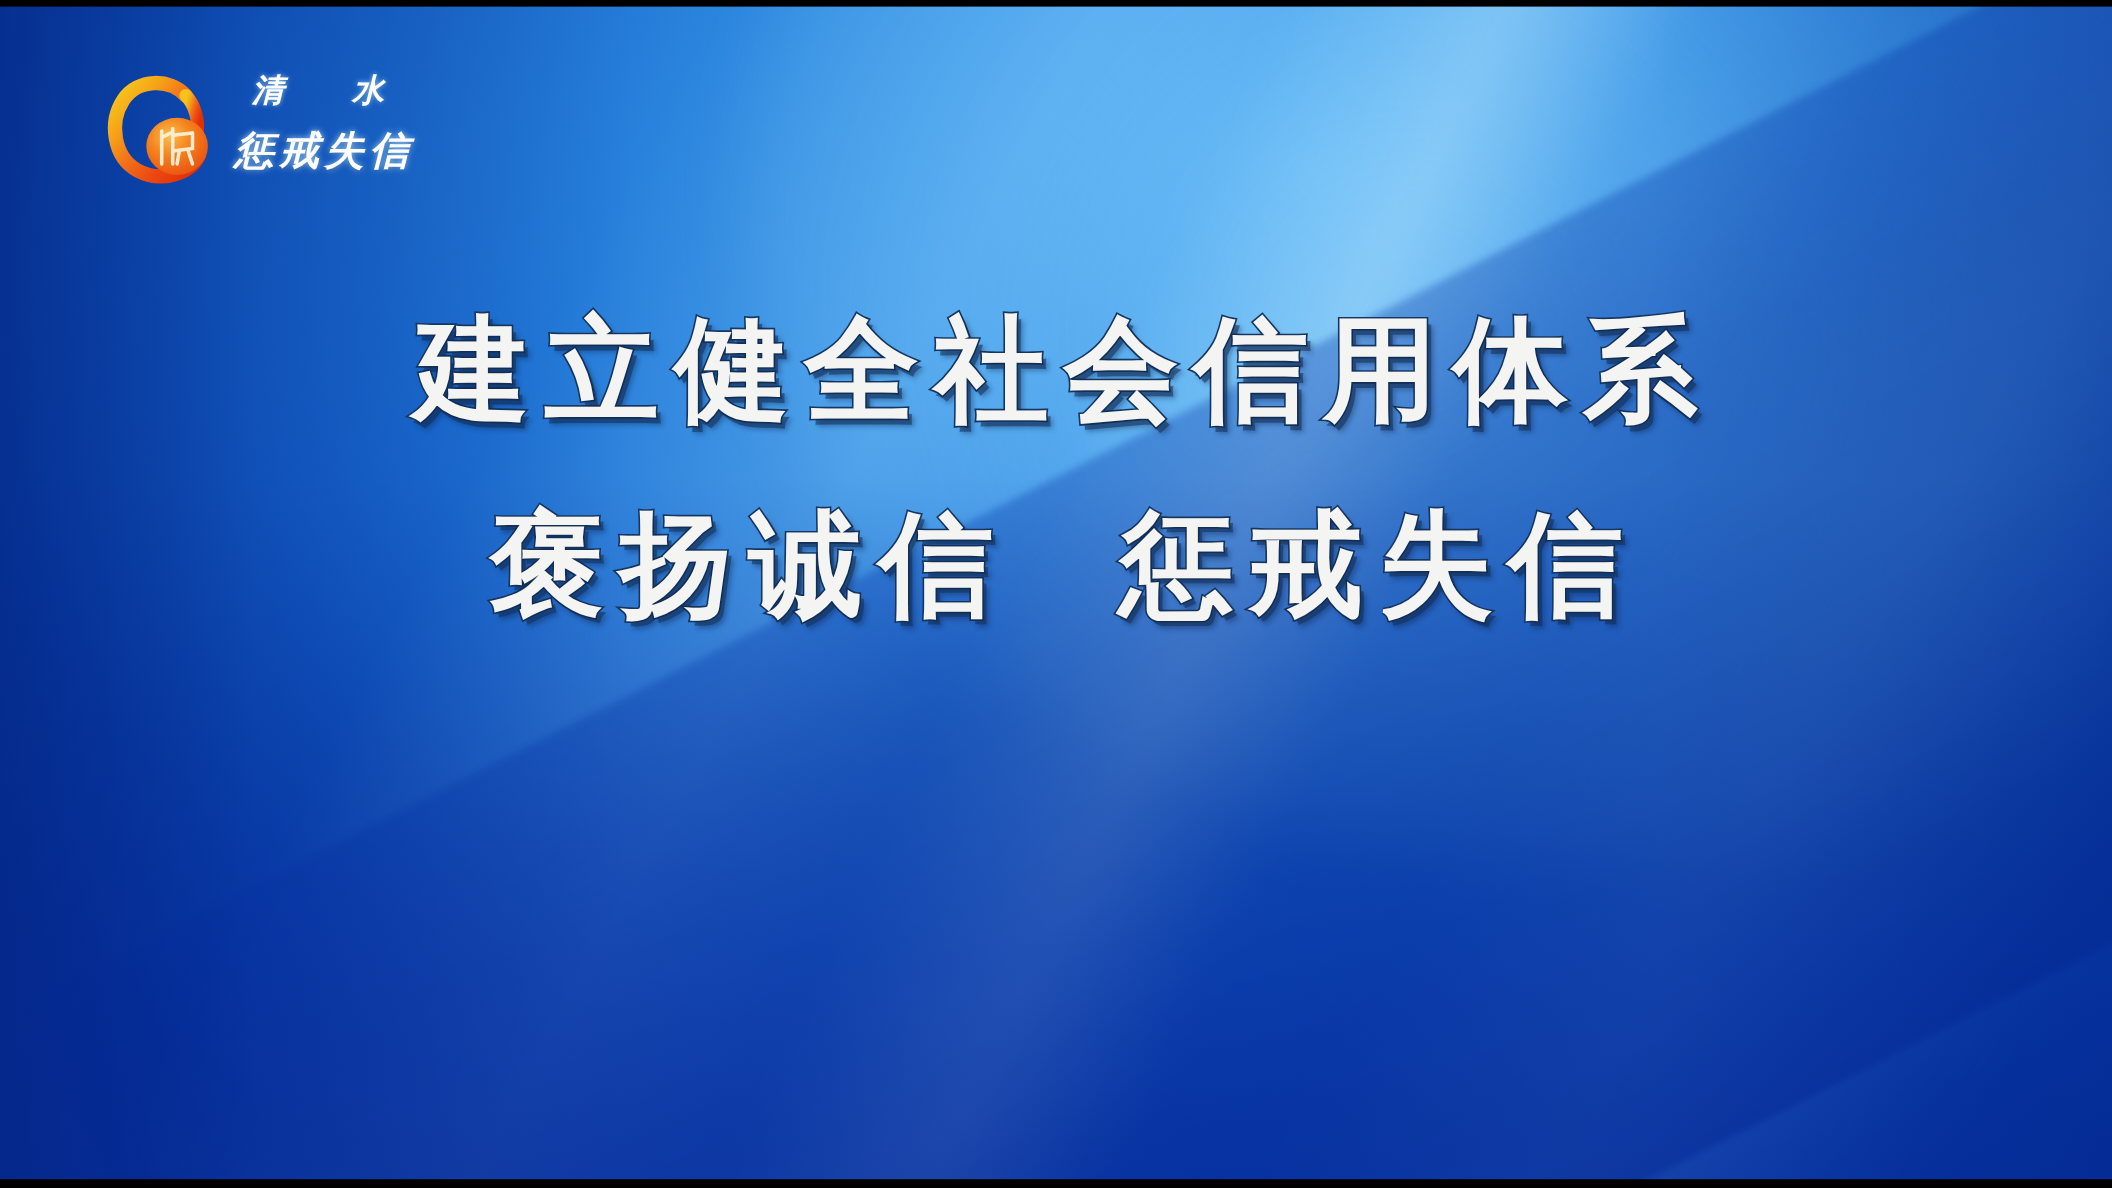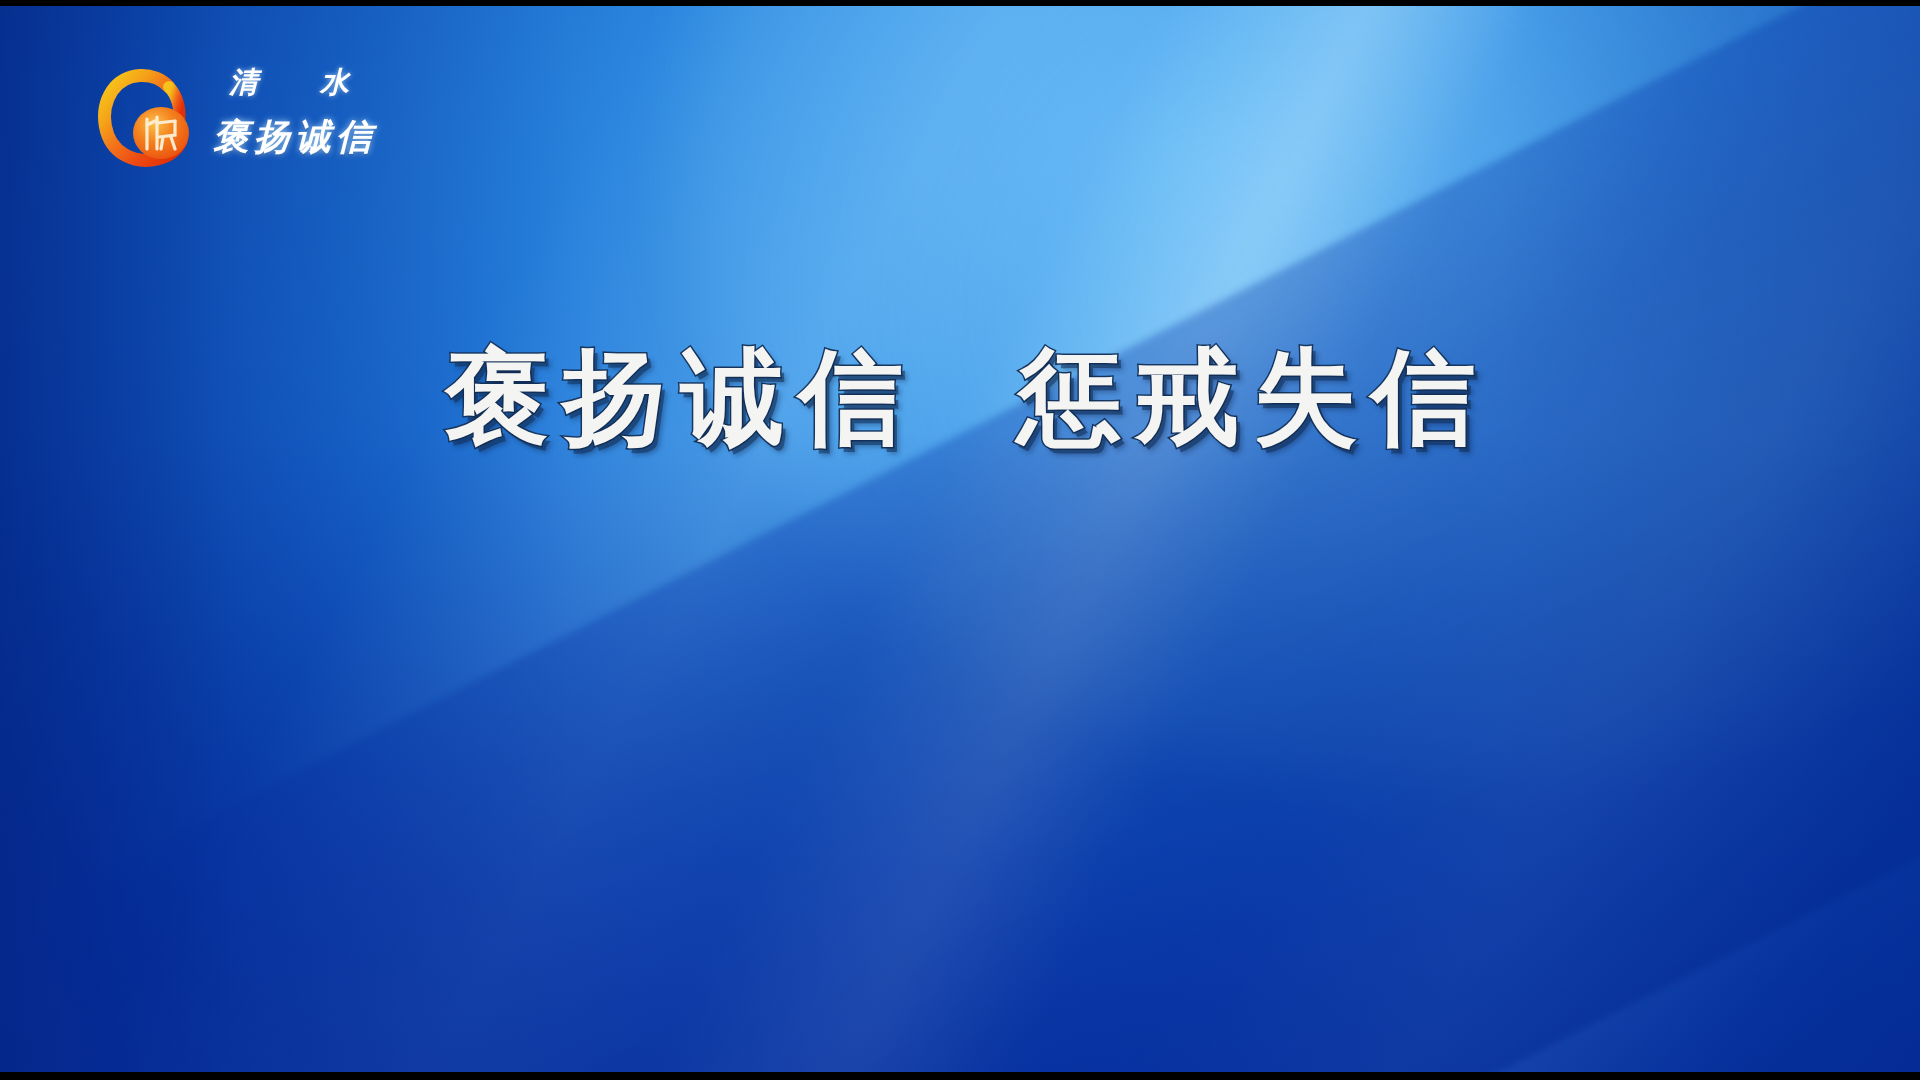--- a/index.html
+++ b/index.html
@@ -276,24 +276,25 @@
           <path d="M62 62 L80 60"></path>
           <path d="M80 60 L80 74 L64 76"></path>
           <path d="M68 76 L66 88"></path>
           <path d="M76 76 L80 88"></path>
         </g>
       </svg>
     </div>
 
     <div id="logo-text-block">
       <div class="logo-line-top">清 水</div>
-      <div class="logo-line-bottom">褒扬诚信</div>
+      <div class="logo-line-bottom">惩戒失信</div>
     </div>
   </div>
 
   <div id="title-block">
+    <div class="title-line" id="title-line-1">建立健全社会信用体系</div>
     <div class="title-line" id="title-line-2">褒扬诚信  惩戒失信</div>
   </div>
 
   <div class="letterbox top"></div>
   <div class="letterbox bottom"></div>
 
 </div>
 
 </body></html>

